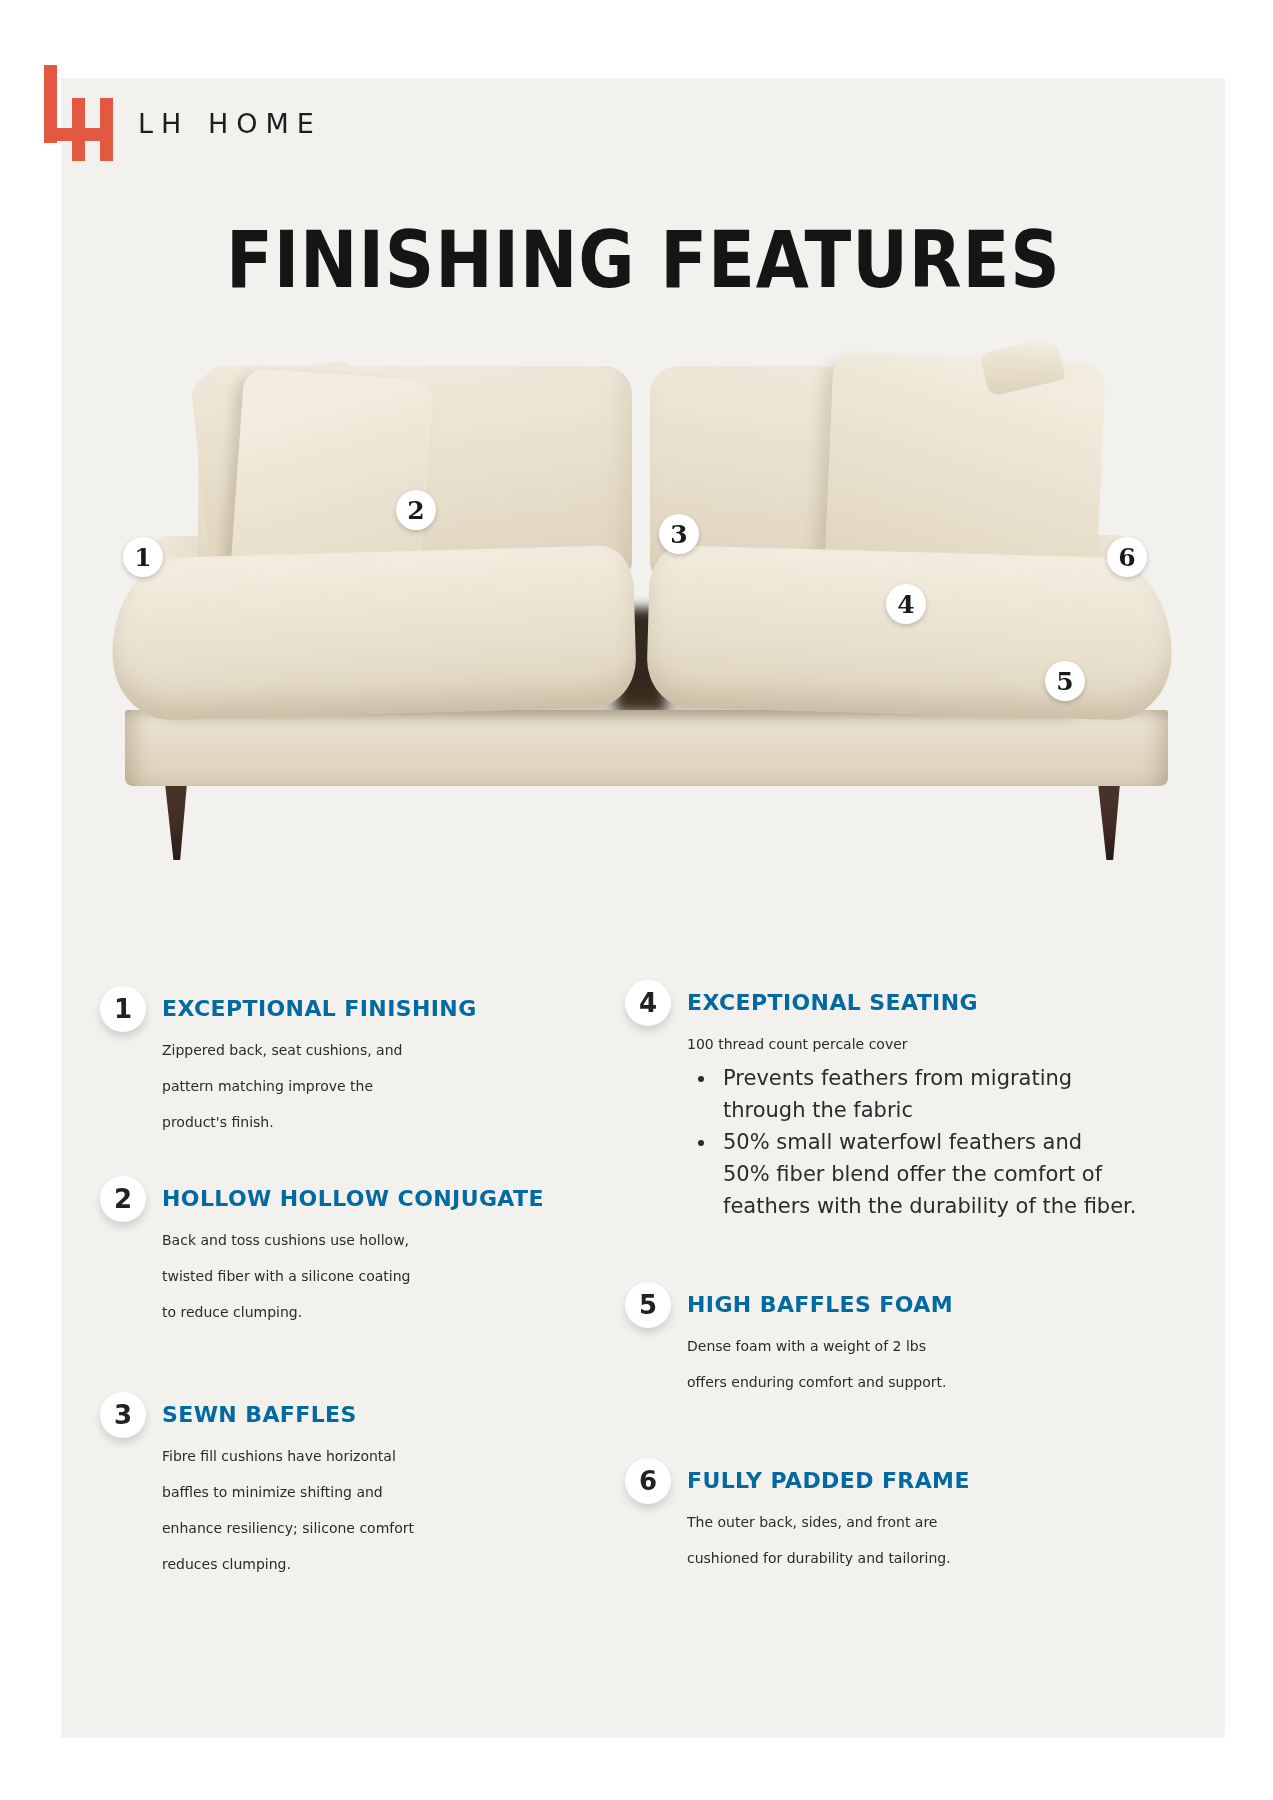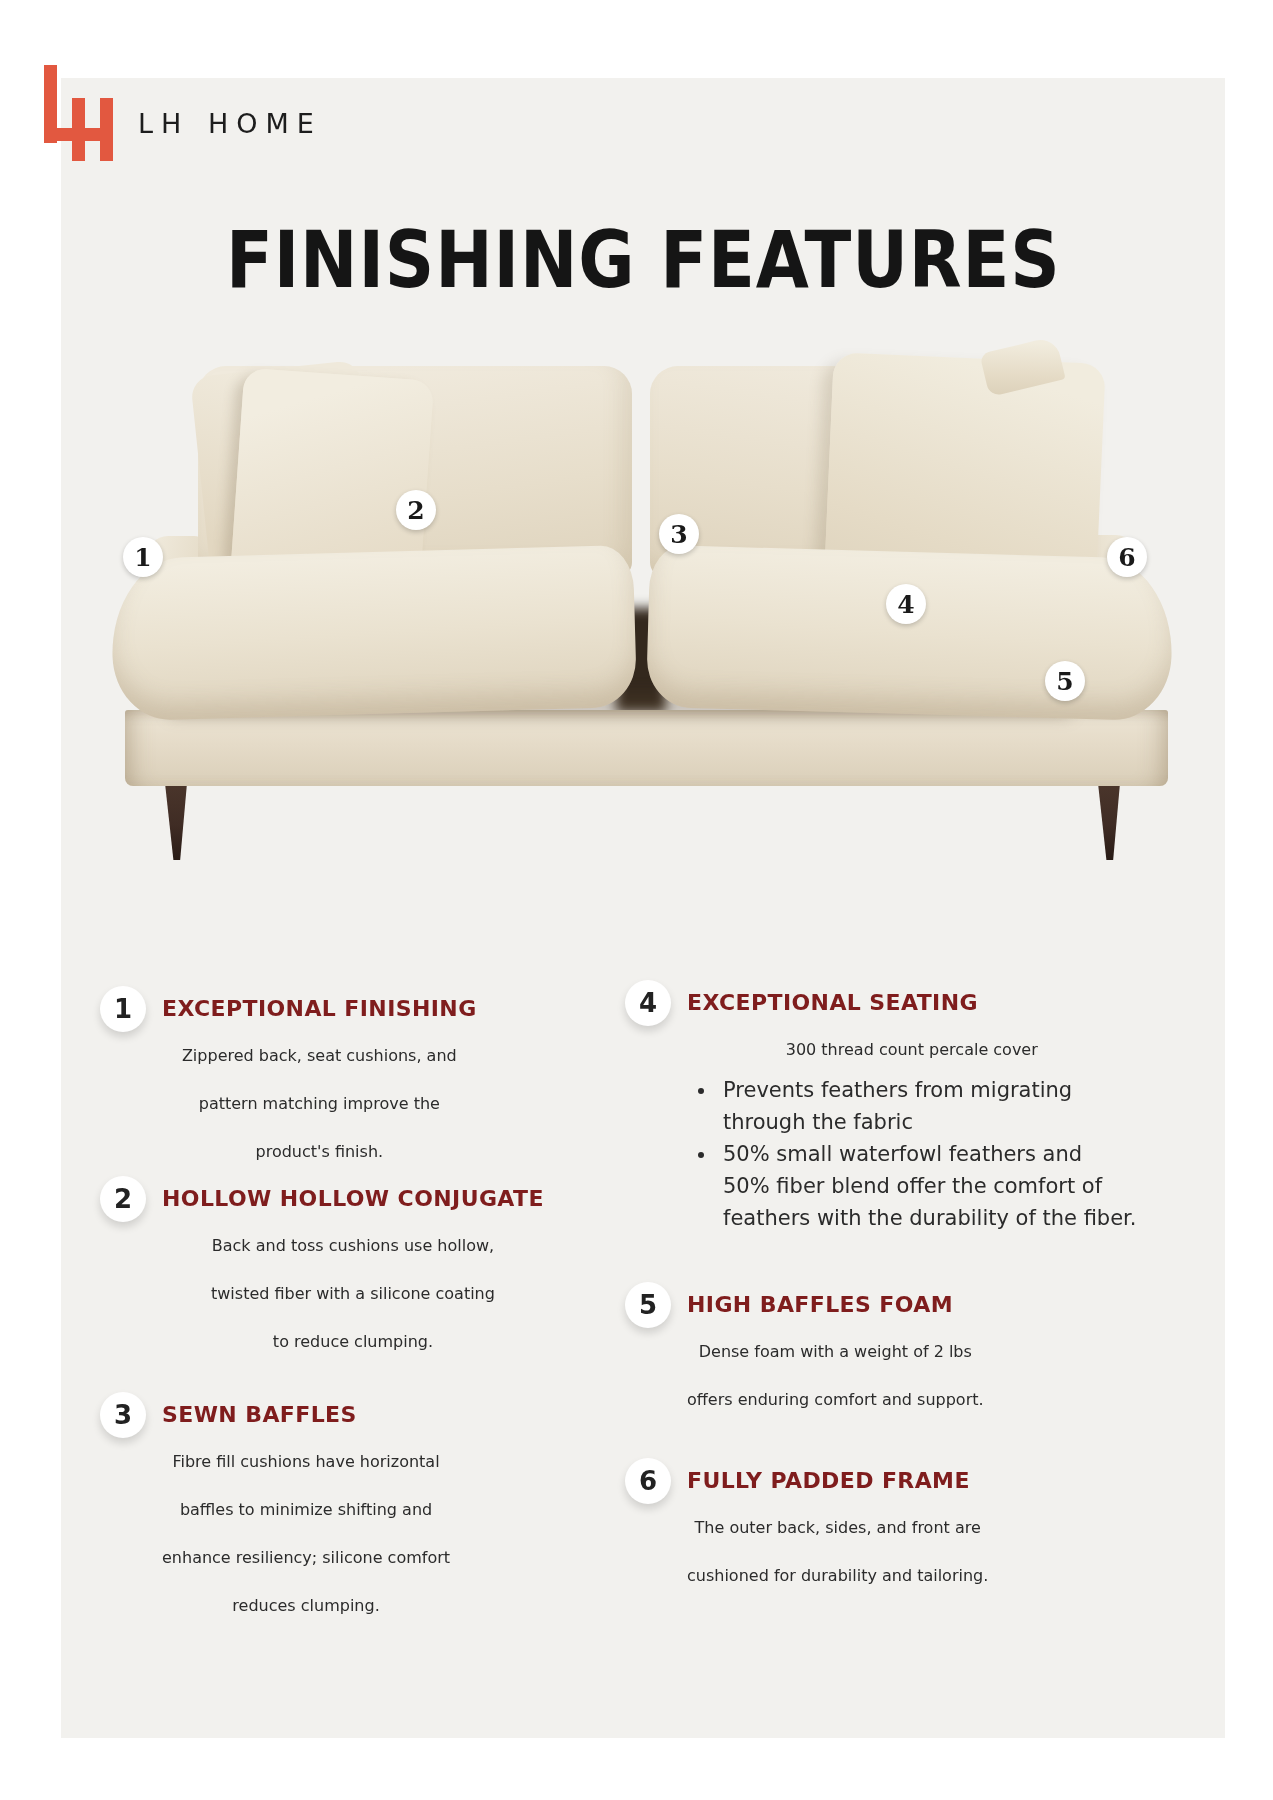--- a/index.html
+++ b/index.html
@@ -73,23 +73,23 @@
     font-family:"DejaVu Serif",serif;font-weight:bold;font-size:25px;color:#1a1a1a;
     box-shadow:0 2px 5px rgba(0,0,0,.20);z-index:20;}
   .c1{left:123px;top:529px;} .c2{left:396px;top:482px;} .c3{left:659px;top:506px;}
   .c4{left:886px;top:576px;} .c5{left:1045px;top:653px;} .c6{left:1107px;top:529px;}
   
   .feature{position:absolute;display:flex;gap:16px;align-items:flex-start;}
   .badge{flex:0 0 auto;width:46px;height:46px;border-radius:50%;
     background:var(--callout-circle,#fff);display:flex;align-items:center;justify-content:center;
     font-weight:bold;font-size:26px;color:#222;box-shadow:0 5px 9px rgba(0,0,0,.14);}
   .feature-title{font-size:22px;font-weight:bold;letter-spacing:.4px;line-height:46px;
-    color:#7f1d1d;white-space:nowrap;}
-  .feature-body,.feature-intro{font-size:16px;line-height:48px;color:var(--text-body,#2b2b2b);
-    white-space:pre-line;text-align:center;}
+    color:#0369a1;white-space:nowrap;}
+  .feature-body,.feature-intro{font-size:14px;line-height:36px;color:var(--text-body,#2b2b2b);
+    white-space:pre-line;}
   .feature-bullets{margin:0;padding-left:30px;}
   .feature-bullets li{font-size:21px;line-height:32px;color:var(--text-body,#2b2b2b);
     white-space:pre-line;padding-left:6px;}
   .s1{left:100px;top:978px;} .s2{left:100px;top:1168px;} .s3{left:100px;top:1384px;}
   .s4{left:625px;top:972px;} .s5{left:625px;top:1274px;} .s6{left:625px;top:1450px;}
 </style>
 </head>
 <body>
 
 <div class="canvas">
@@ -161,21 +161,21 @@
 baffles to minimize shifting and
 enhance resiliency; silicone comfort
 reduces clumping.</div>
     </div>
   </div>
 
   <div class="feature s4">
     <div class="badge">4</div>
     <div>
       <div class="feature-title">EXCEPTIONAL SEATING</div>
-      <div class="feature-intro">300 thread count percale cover</div>
+      <div class="feature-intro">100 thread count percale cover</div>
       <ul class="feature-bullets">
         <li>Prevents feathers from migrating
 through the fabric</li>
         <li>50% small waterfowl feathers and
 50% fiber blend offer the comfort of
 feathers with the durability of the fiber.</li>
       </ul>
     </div>
   </div>
 

